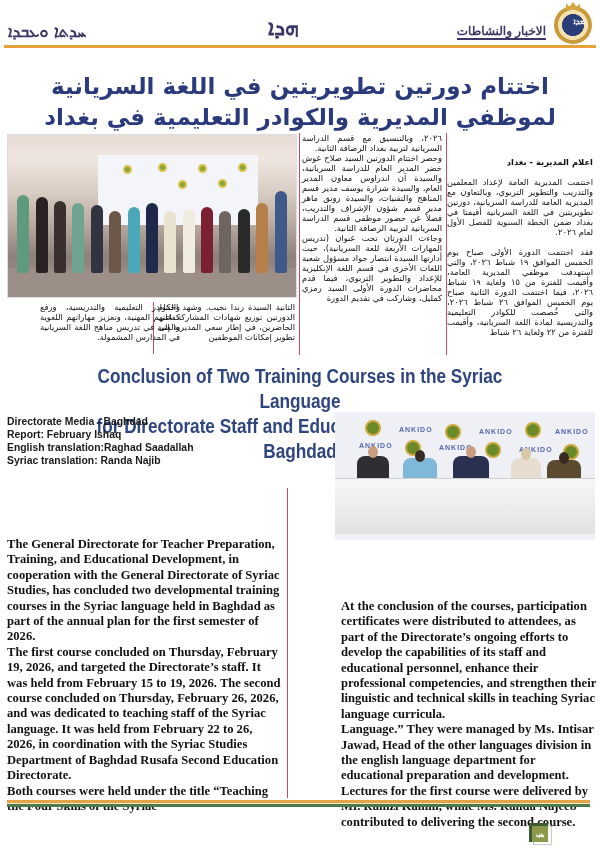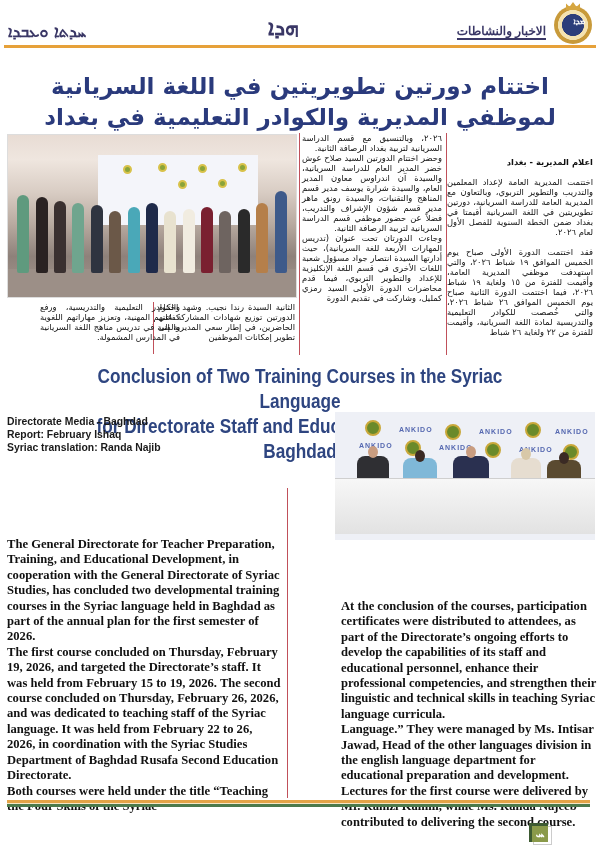--- a/index.html
+++ b/index.html
@@ -129,20 +129,21 @@
 </div>
 
 <div class="en-title">
   <div>Conclusion of Two Training Courses in the Syriac Language</div>
   <div>for Directorate Staff and Educational Personnel in Baghdad</div>
 </div>
 
 <div class="credits">
   <div>Directorate Media - Baghdad</div>
   <div>Report: February Ishaq</div>
+  <div>English translation:Raghad Saadallah</div>
   <div>Syriac translation: Randa Najib</div>
 </div>
 
 <div class="photo2">
   <div class="logo2" style="left:30px;top:8px"></div>
   <div class="logo2" style="left:110px;top:12px"></div>
   <div class="logo2" style="left:190px;top:10px"></div>
   <div class="logo2" style="left:70px;top:28px"></div>
   <div class="logo2" style="left:150px;top:30px"></div>
   <div class="logo2" style="left:228px;top:32px"></div>

